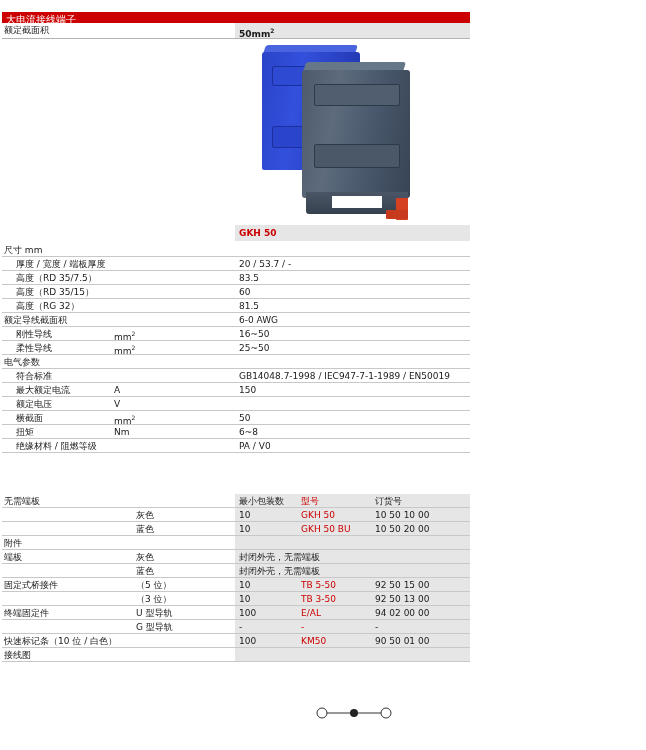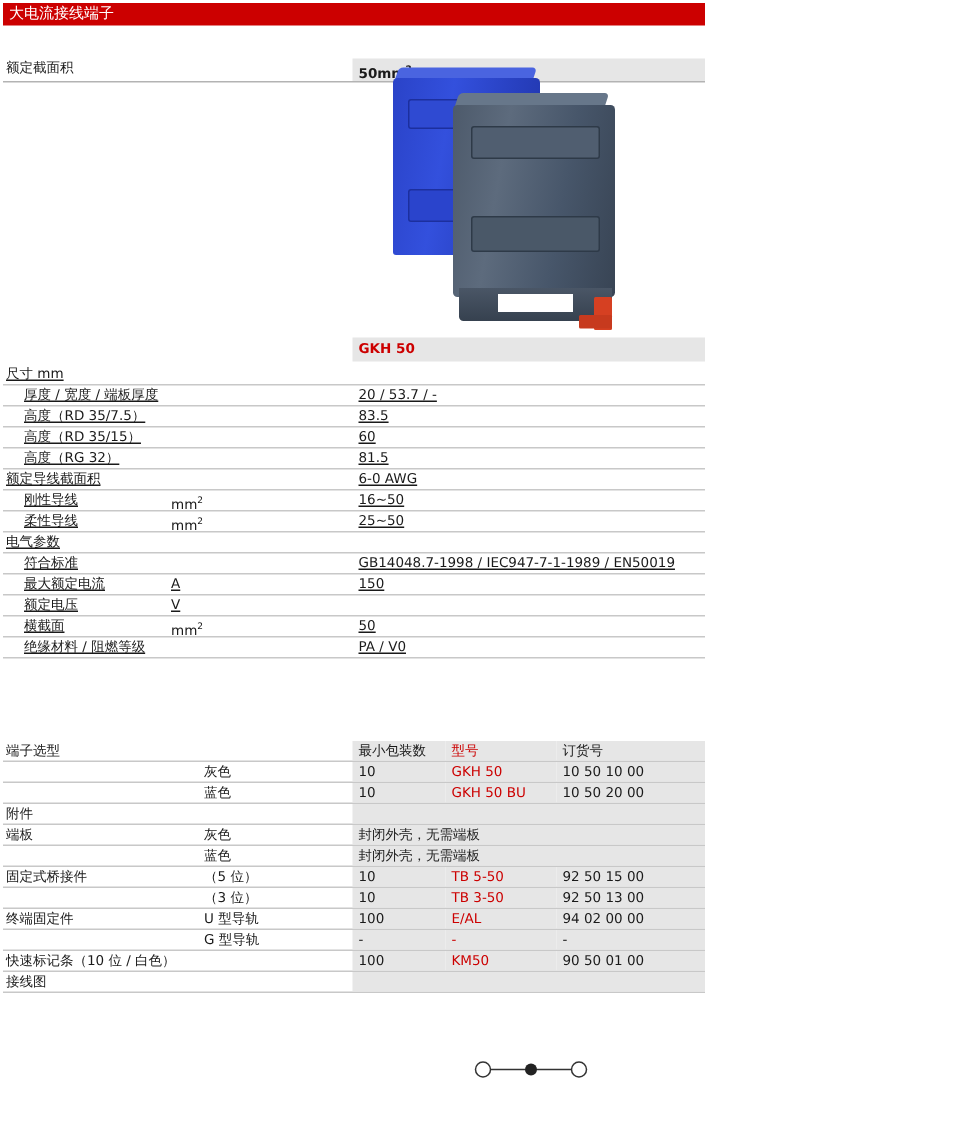--- a/index.html
+++ b/index.html
@@ -8,32 +8,32 @@
     background:#ffffff;
     font-family:"DejaVu Sans","Liberation Sans",sans-serif;
     font-size:9px;
     color:#1a1a1a;
     -webkit-font-smoothing:antialiased;
   }
   .page{position:relative;width:646px;height:750px;overflow:hidden;}
 
   
   .title-bar{
-    position:absolute;left:2px;top:2px;width:468px;height:15px;
+    position:absolute;left:2px;top:12px;width:468px;height:15px;
     background:#cc0000;color:#ffffff;
     font-size:10px;line-height:15px;
     padding-left:4px;box-sizing:border-box;
     font-weight:normal;
   }
 
   
   .row{position:absolute;display:flex;box-sizing:border-box;}
   .cell{box-sizing:border-box;padding-left:4px;line-height:14px;height:14px;overflow:hidden;white-space:nowrap;}
 
-  .top-row{left:2px;top:23px;width:468px;height:16px;border-bottom:1px solid #b3b3b3;margin-top:16px;}
+  .top-row{left:2px;top:23px;width:468px;height:16px;border-bottom:1px solid #b3b3b3;}
   .top-row .c1{width:233px;height:15px;line-height:15px;background:#ffffff;padding-left:2px;}
   .top-row .c2{width:235px;height:15px;line-height:15px;background:#e6e6e6;padding-left:4px;font-weight:bold;}
   .top-row .c2 sup{font-size:6px;vertical-align:super;}
 
   
   .img-area{position:absolute;left:236px;top:40px;width:234px;height:183px;}
   .blue-body{
     position:absolute;left:26px;top:12px;width:98px;height:118px;
     background:linear-gradient(100deg,#2a43c8 0%,#3350dd 35%,#2840c0 70%,#1f34a8 100%);
     border-radius:3px 3px 2px 2px;
@@ -80,21 +80,21 @@
   .red-clip2{
     position:absolute;left:150px;top:170px;width:22px;height:9px;background:#c73a1e;border-radius:1px;
   }
 
   
   .model-row{left:2px;top:225px;width:468px;height:16px;}
   .model-row .m1{width:233px;height:16px;line-height:16px;background:#ffffff;}
   .model-row .m2{width:235px;height:16px;line-height:16px;background:#e6e6e6;color:#cc0000;font-weight:bold;padding-left:4px;}
 
   
-  .tbl{position:absolute;left:2px;width:468px;text-decoration:underline;}
+  .tbl{position:absolute;left:2px;width:468px;}
   .trow{display:flex;height:14px;line-height:14px;box-sizing:border-box;}
   .trow .a{width:110px;box-sizing:border-box;padding-left:2px;overflow:hidden;white-space:nowrap;}
   .trow .a.indent{padding-left:14px;}
   .trow .b{width:123px;box-sizing:border-box;padding-left:2px;overflow:hidden;white-space:nowrap;}
   .trow .c{width:235px;box-sizing:border-box;padding-left:4px;overflow:hidden;white-space:nowrap;}
   .sep{border-bottom:1px solid #c8c8c8;}
   sup{font-size:6px;vertical-align:super;}
 
   
   .otbl{position:absolute;left:2px;width:468px;}
@@ -202,29 +202,34 @@
       <div class="trow sep">
         <div class="a indent">额定电压</div>
         <div class="b">V</div>
       </div>
       <div class="trow sep">
         <div class="a indent">横截面</div>
         <div class="b">mm<sup>2</sup></div>
         <div class="c">50</div>
       </div>
       <div class="trow sep">
+        <div class="a indent">扭矩</div>
+        <div class="b">Nm</div>
+        <div class="c">6~8</div>
+      </div>
+      <div class="trow sep">
         <div class="a indent">绝缘材料 / 阻燃等级</div>
         <div class="b"></div>
         <div class="c">PA / V0</div>
       </div>
     </div>
 
   <div class="otbl" id="order-table" style="top:494px;">
       <div class="orow rowline">
-        <div class="o1">端子选型</div>
+        <div class="o1">无需端板</div>
         <div class="o2"></div>
         <div class="o3">最小包装数</div>
         <div class="o4">型号</div>
         <div class="o5">订货号</div>
       </div>
       <div class="orow rowline">
         <div class="o1"></div>
         <div class="o2">灰色</div>
         <div class="o3">10</div>
         <div class="o4">GKH 50</div>

